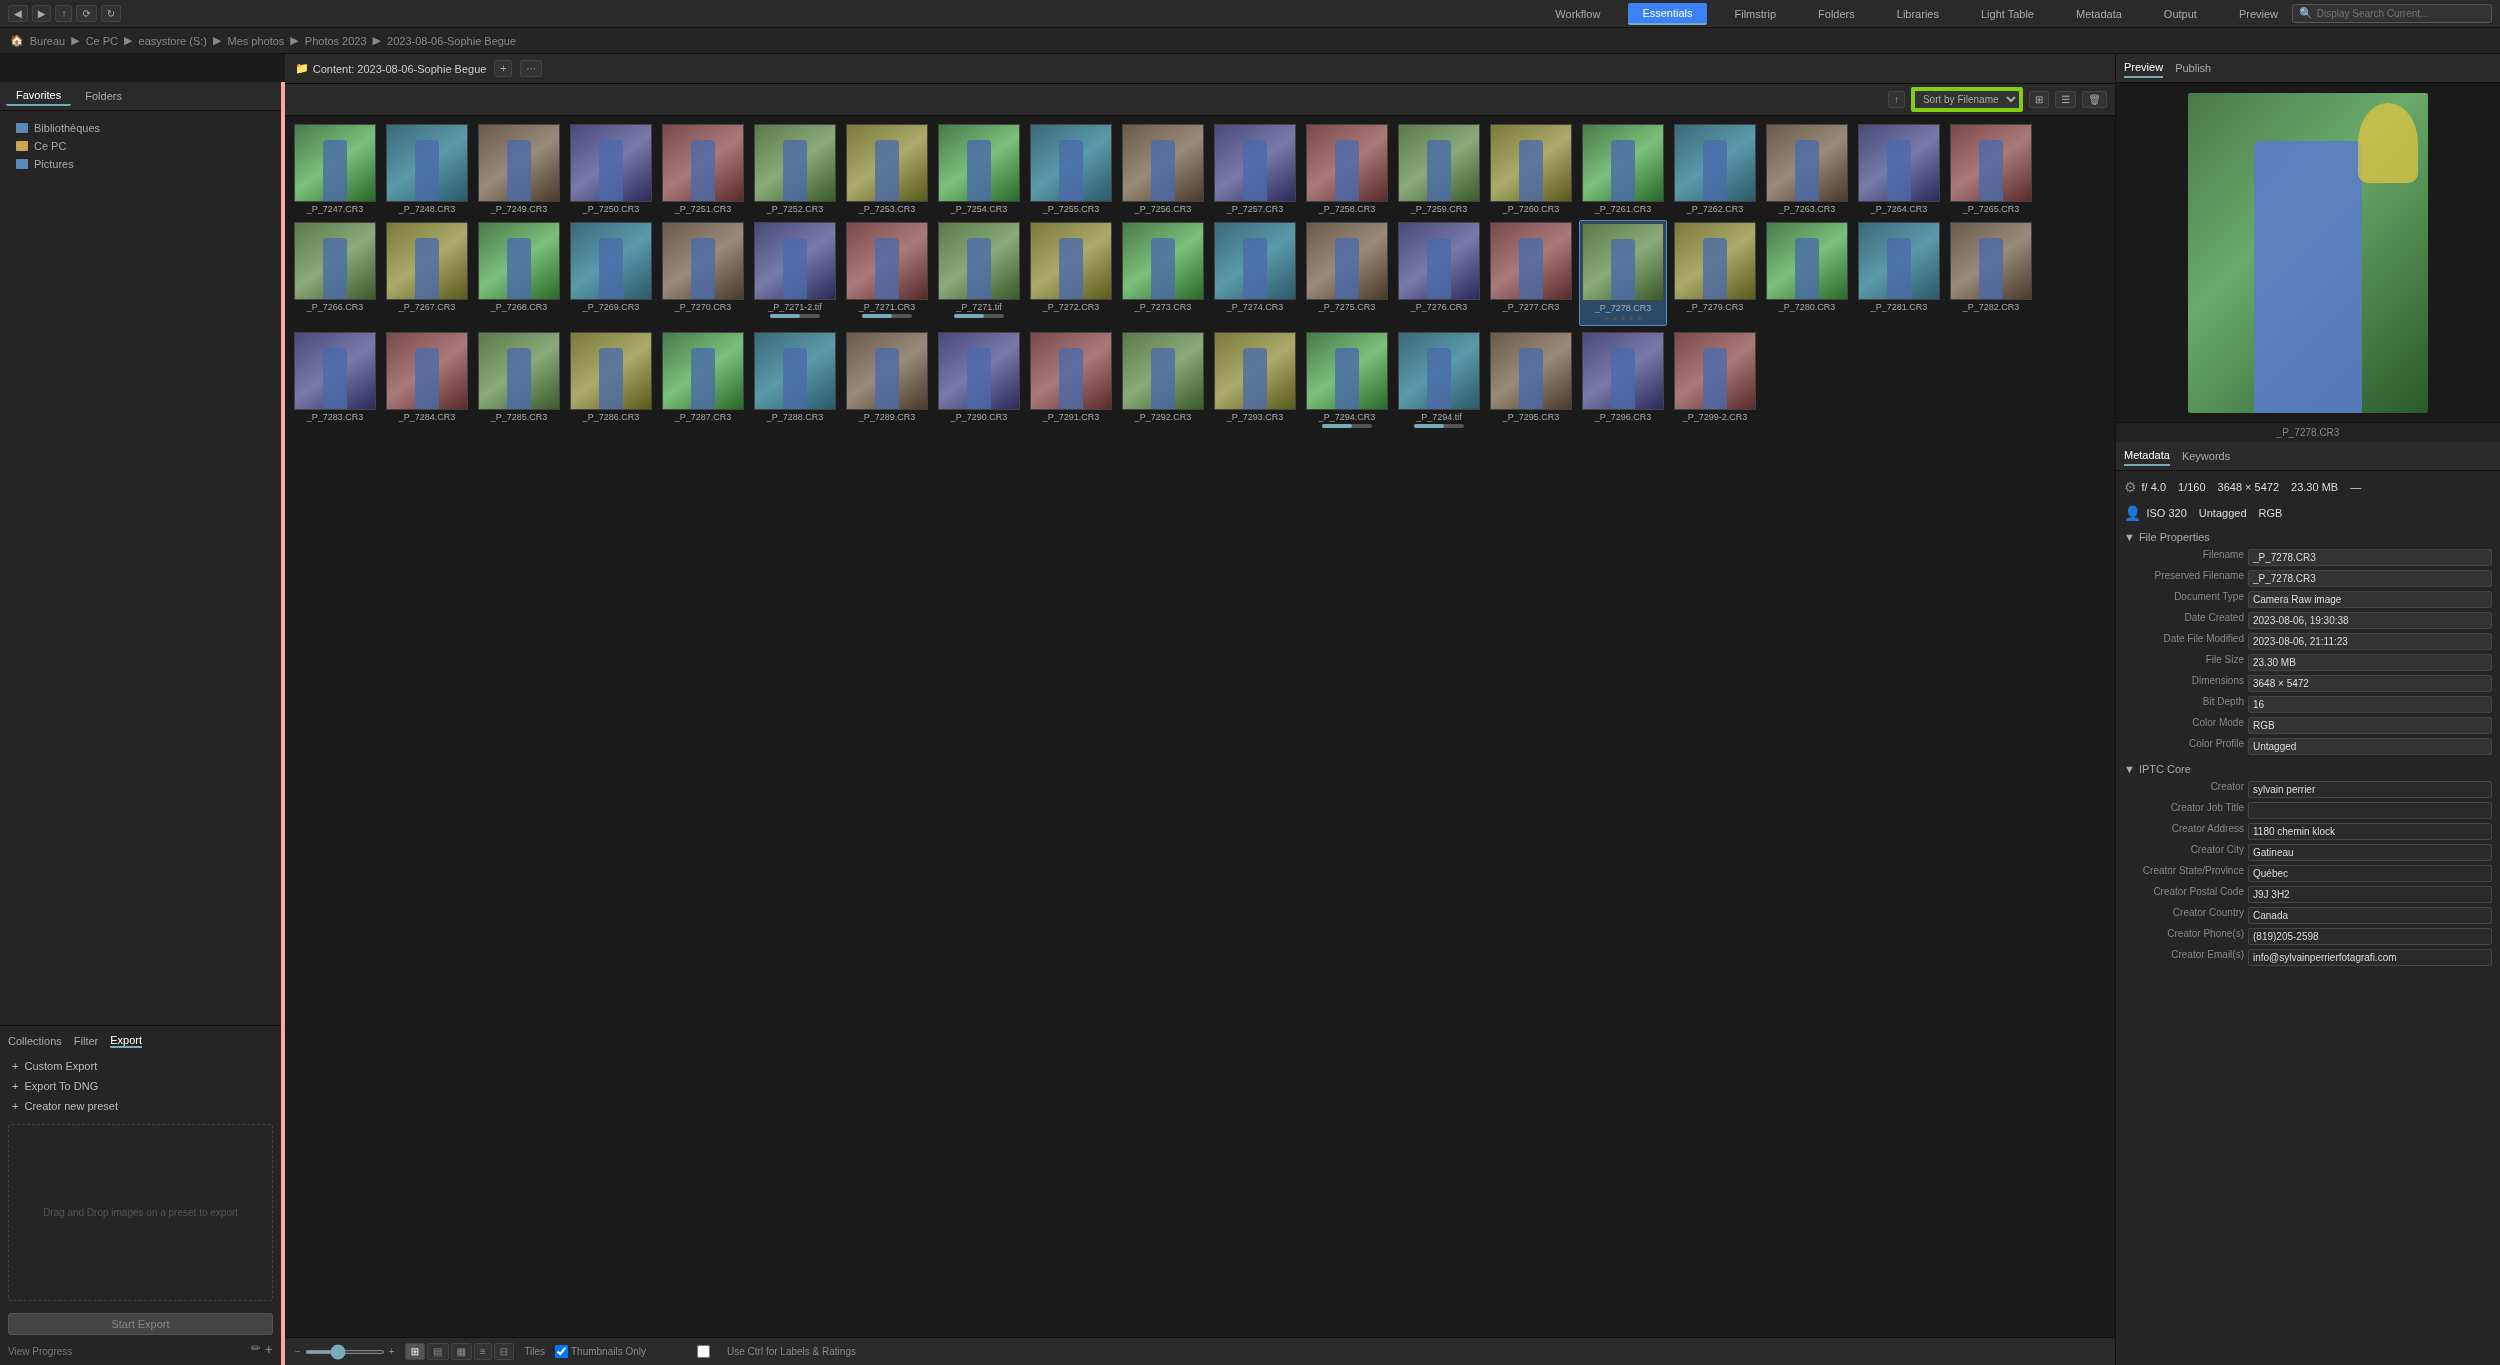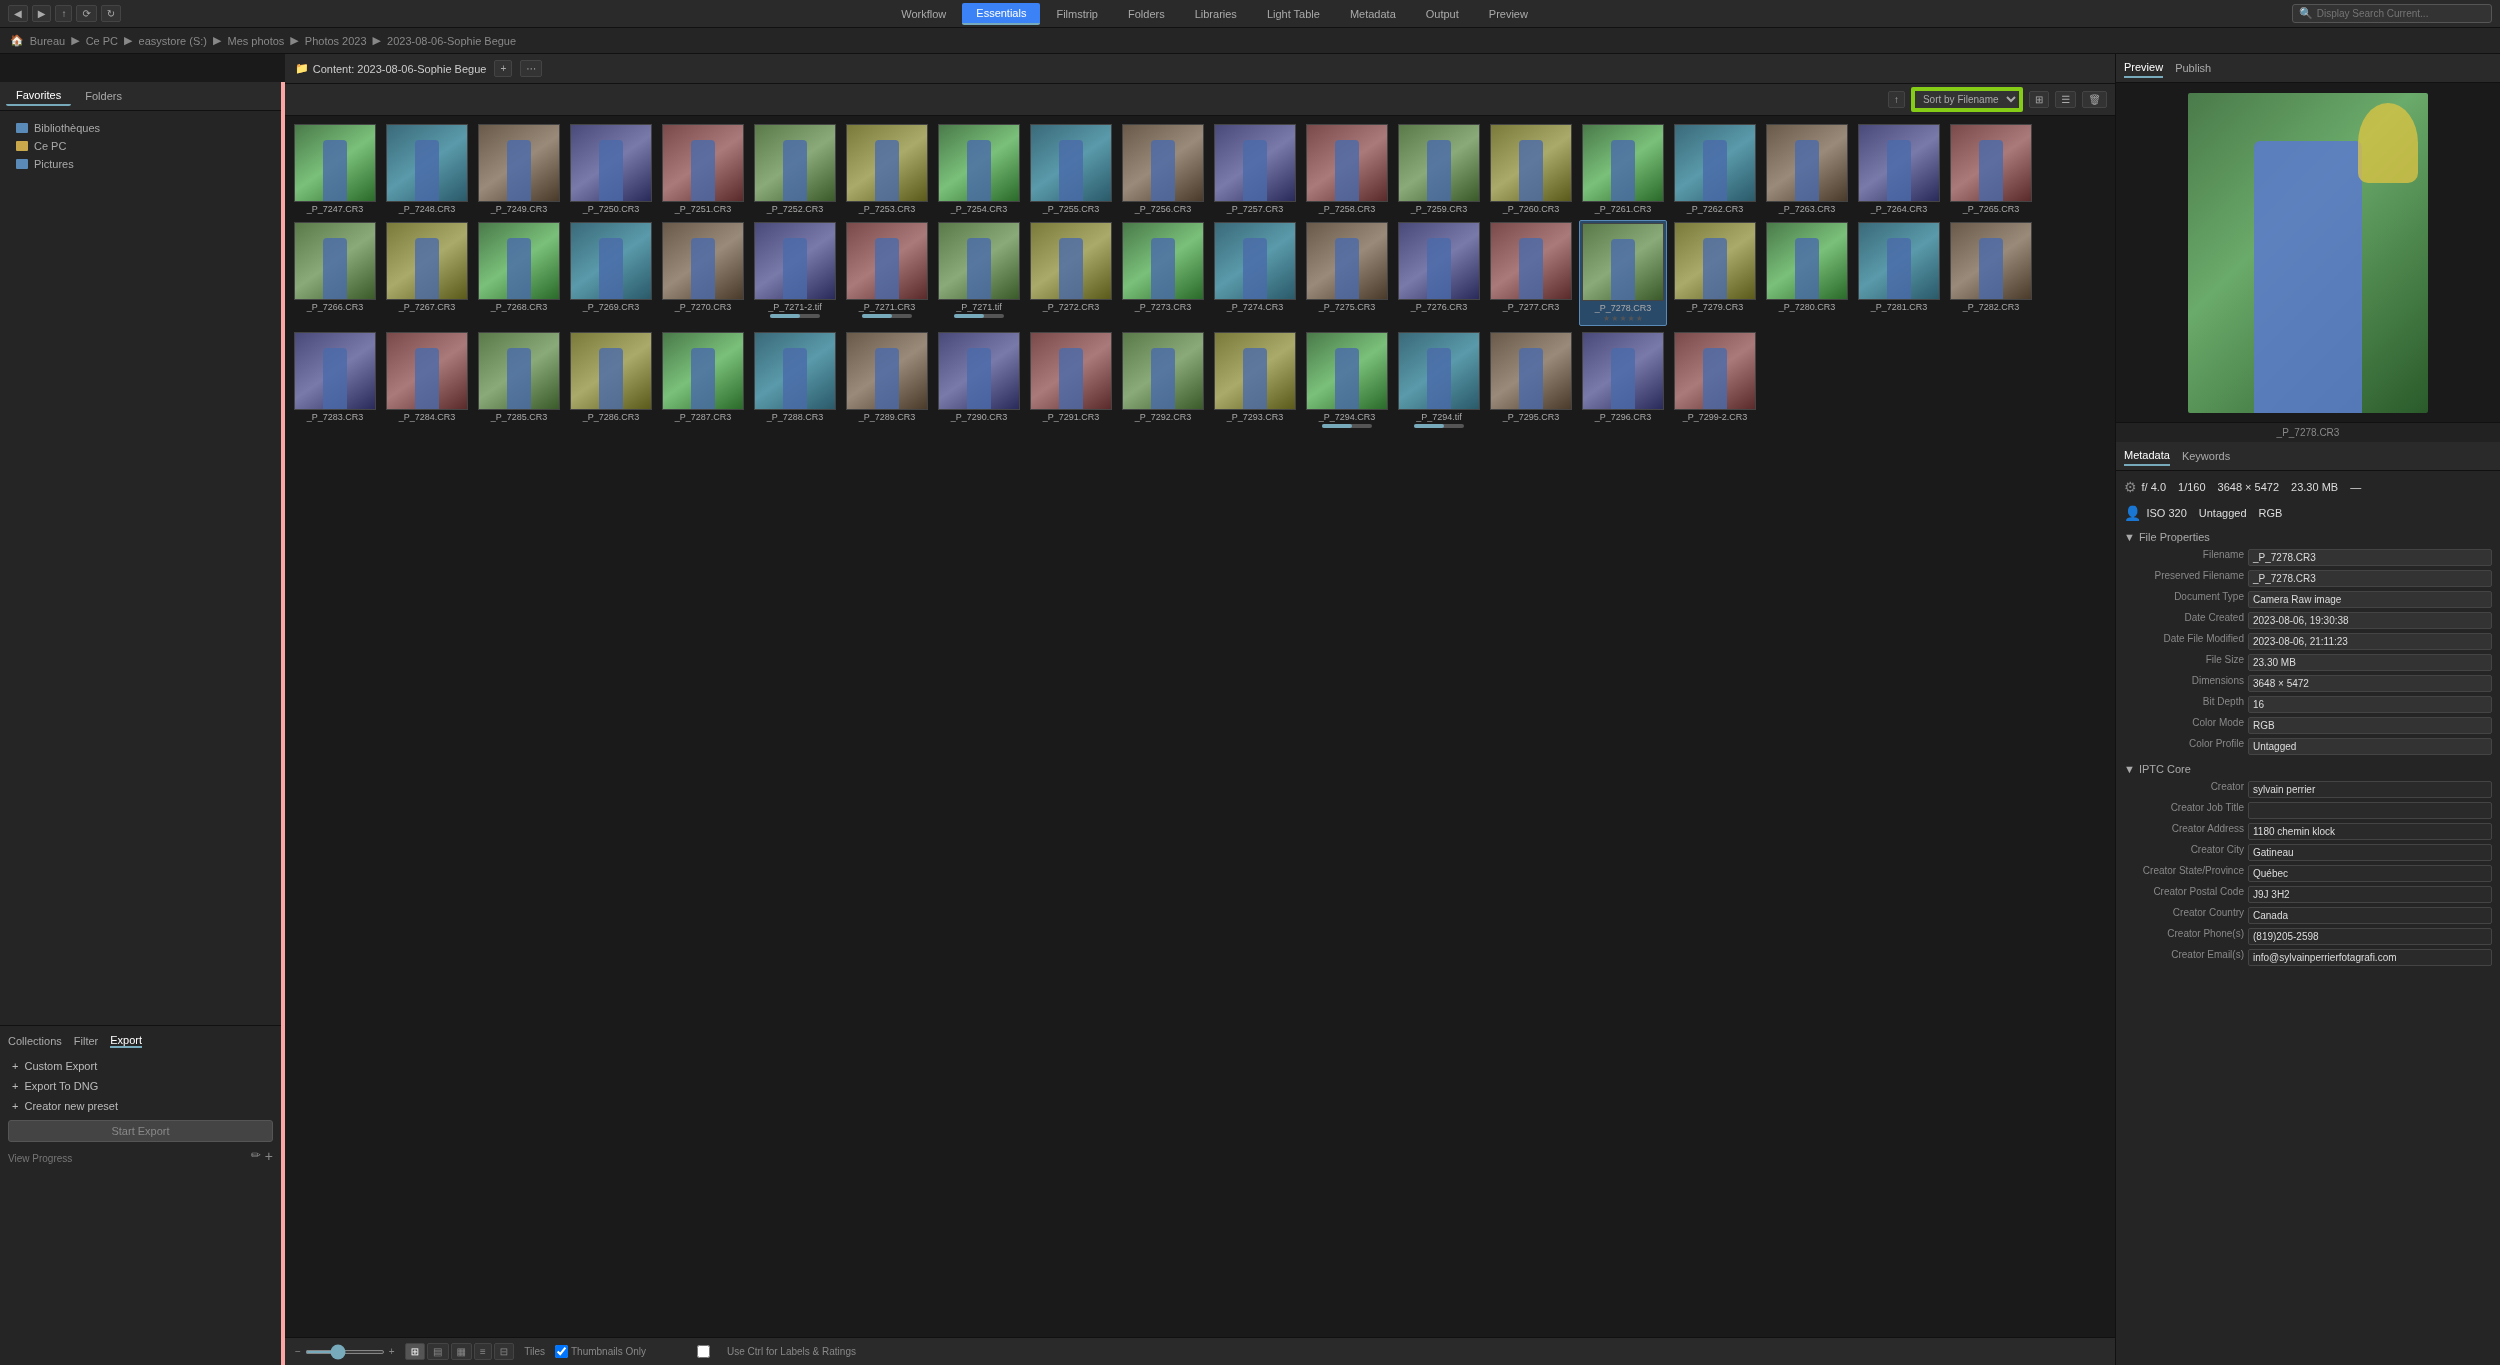--- a/index.html
+++ b/index.html
@@ -37,22 +37,22 @@
       color: #aaa;
       font-size: 10px;
       padding: 2px 5px;
       cursor: pointer;
       border-radius: 2px;
     }
     .workflow-tabs {
       display: flex;
       align-items: center;
       flex: 1;
-      justify-content: center;
-      gap: 2px;
+      justify-content: flex-end;
+      gap: 14px;
     }
     .workflow-tab {
       padding: 4px 14px;
       font-size: 11px;
       color: #aaa;
       cursor: pointer;
       border-radius: 2px;
     }
     .workflow-tab.active {
       background: #3b82f6;
@@ -617,20 +617,24 @@
         <span>Custom Export</span>
       </div>
       <div class="export-item">
         <span>+</span>
         <span>Export To DNG</span>
       </div>
       <div class="export-item">
         <span>+</span>
         <span>Creator new preset</span>
       </div>
+      <div class="drag-drop-area">
+        <span>Drag and Drop images on a
+preset to export</span>
+      </div>
       <button class="start-export-btn">Start Export</button>
       <div style="display:flex; justify-content:space-between; align-items:center; margin-top:6px;">
         <div class="view-progress">View Progress</div>
         <div style="display:flex;gap:4px;">
           <span style="cursor:pointer;color:#888;font-size:12px;">✏</span>
           <span style="cursor:pointer;color:#888;font-size:14px;">+</span>
         </div>
       </div>
     </div>
   </div>

